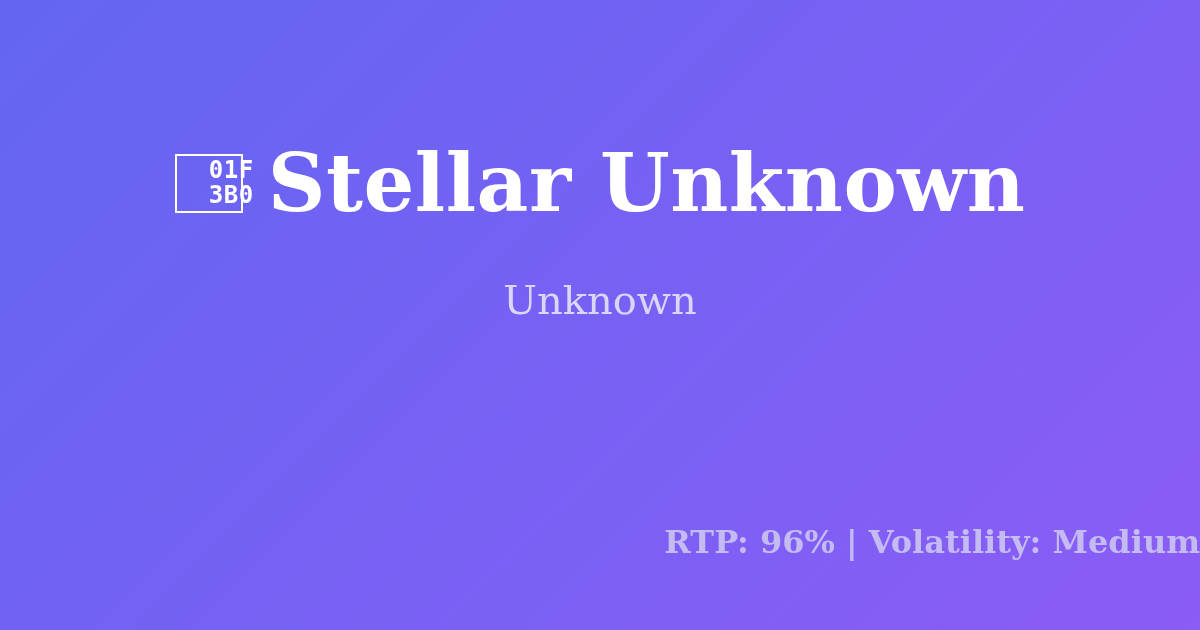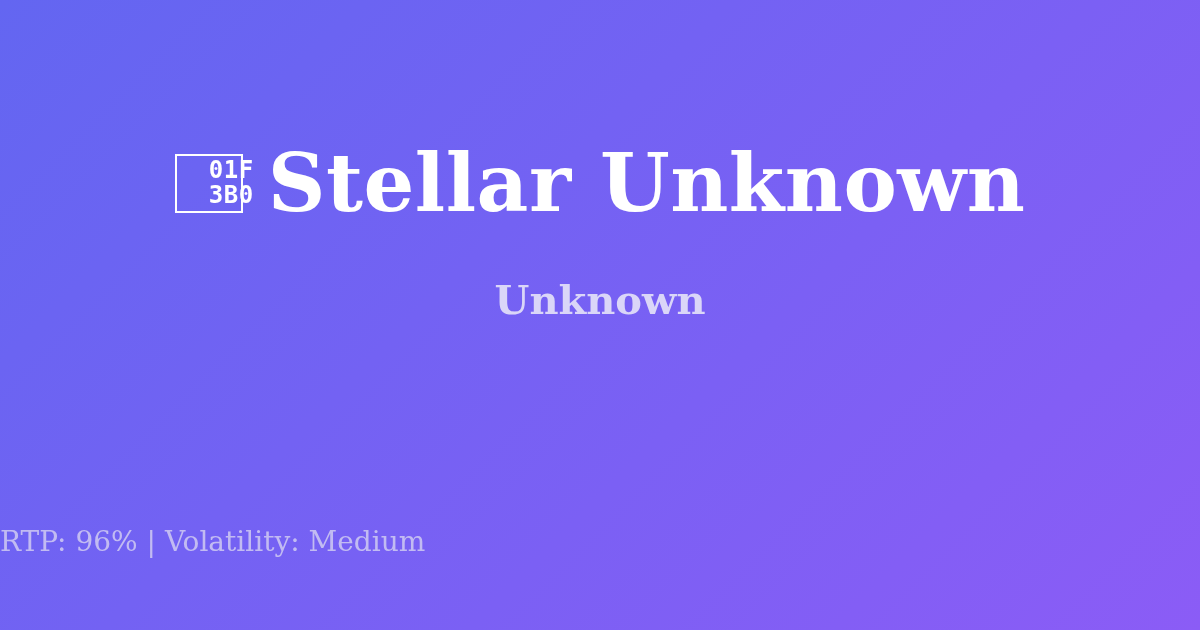--- a/index.html
+++ b/index.html
@@ -78,36 +78,36 @@
     font-weight: 700;
     font-size: 80px;
     line-height: 84px;
     letter-spacing: 0.5px;
   }
 
   .subtitle {
     margin-top: 52px;
     color: #DAD6F8;
     font-family: "DejaVu Serif", serif;
-    font-weight: 700;
+    font-weight: 400;
     font-size: 40px;
     line-height: 46px;
   }
 
   
   .meta {
     position: absolute;
     left: 0;
     right: 0;
     top: 528px;
-    text-align: left;
+    text-align: right;
     color: #C9C3F2;
     font-family: "DejaVu Serif", serif;
-    font-weight: 400;
-    font-size: 28px;
+    font-weight: 700;
+    font-size: 32px;
     line-height: 28px;
     opacity: 0.92;
   }
 </style>
 </head>
 <body>
 
 <div class="og-card">
 
   <div class="hero">

